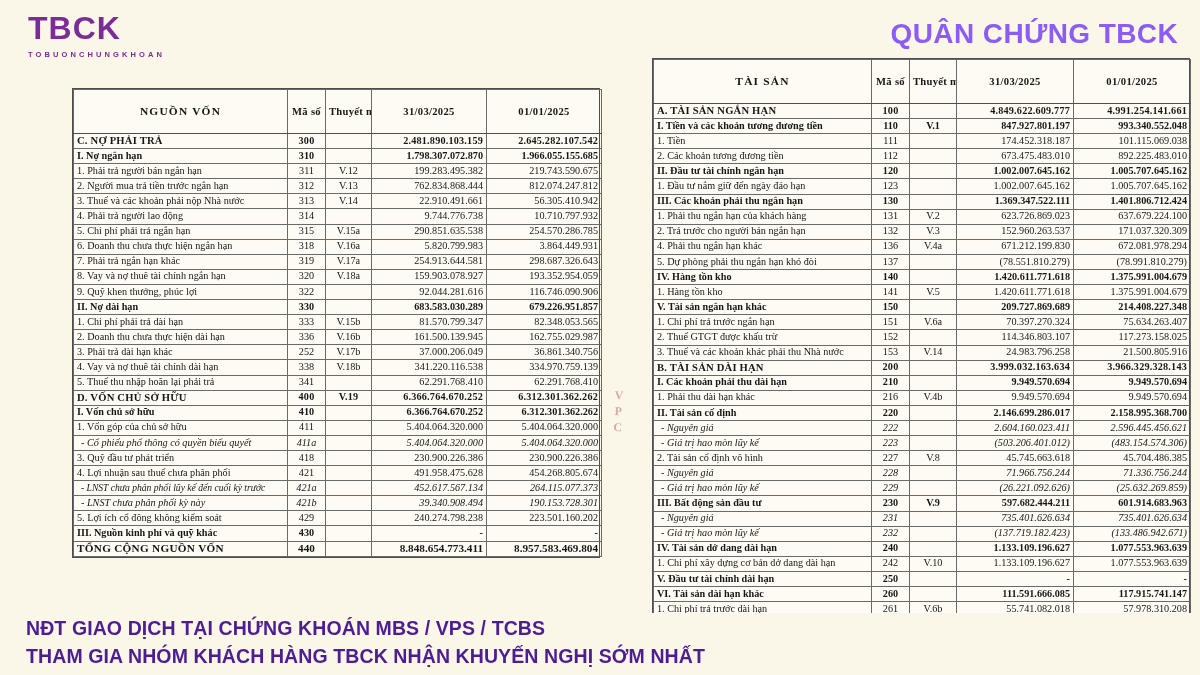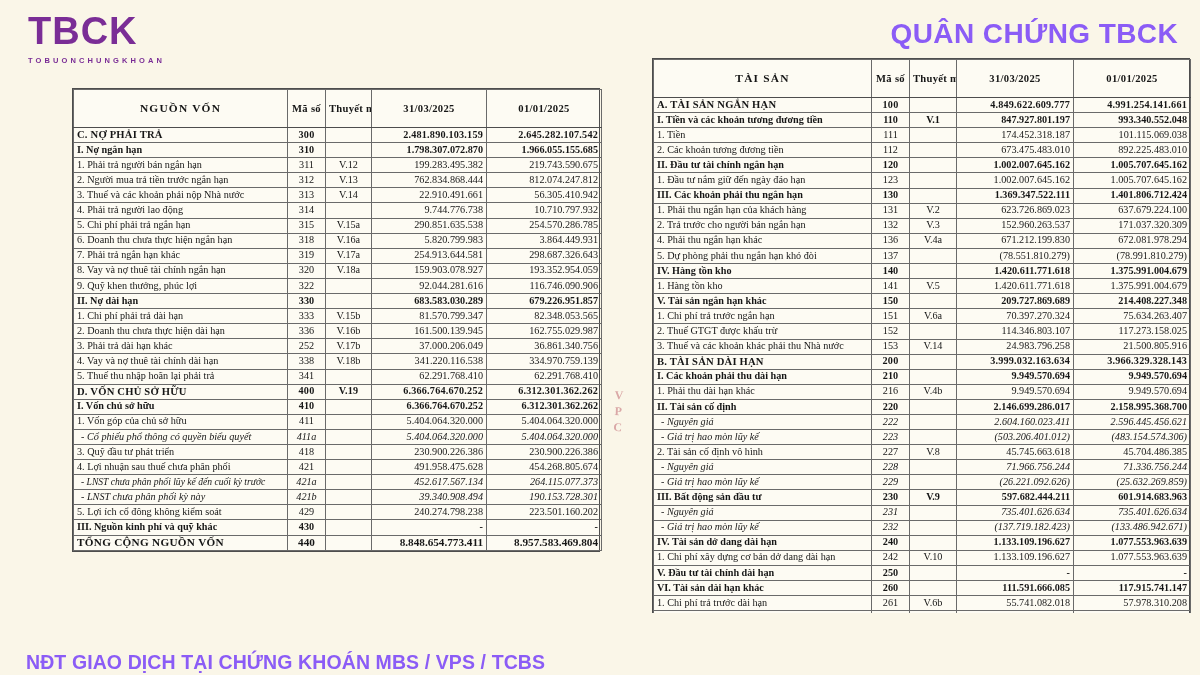--- a/index.html
+++ b/index.html
@@ -18,21 +18,21 @@
   
   #brand-logo {
     position: absolute;
     left: 28px;
     top: 12px;
     width: 180px;
   }
   #brand-logo .logo-word {
     font-family: "Liberation Sans", sans-serif;
     font-weight: bold;
-    font-size: 38px;
+    font-size: 32px;
     letter-spacing: 1px;
     color: #7a2d96;
     line-height: 1;
   }
   #brand-logo .logo-sub {
     font-family: "Liberation Sans", sans-serif;
     font-weight: bold;
     font-size: 7.5px;
     letter-spacing: 3.1px;
     color: #7a2d96;
@@ -58,23 +58,22 @@
     width: 1200px;
     height: 62px;
     background: #faf6e8;
     z-index: 20;
   }
   #footer-banner .line {
     font-family: "Liberation Sans", sans-serif;
     font-weight: bold;
     font-size: 19.5px;
     letter-spacing: 0.1px;
-    color: #8b5cf6;
+    color: #4c1d95;
     margin-left: 26px;
-    margin-top: 34px;
   }
   #footer-banner .line1 { padding-top: 4px; }
   #footer-banner .line2 { padding-top: 5px; }
 
   
   .sheet {
     position: absolute;
     border: 1.6px solid #4d4d4d;
     background: #fdfbf3;
     box-sizing: border-box;
@@ -94,21 +93,21 @@
     line-height: 1.06;
     color: #161616;
     vertical-align: middle;
     white-space: nowrap;
     overflow: hidden;
     box-sizing: border-box;
   }
   table.fin thead th {
     font-weight: bold;
     text-align: center;
-    height: 38px;
+    height: 44px;
     font-size: 10.6px;
     letter-spacing: 0.3px;
     border-bottom: 1.6px solid #4d4d4d;
   }
   table.fin thead th.th-title { font-size: 11.4px; letter-spacing: 1.2px; }
 
   .col-label  { width: 214px; }
   .col-code   { width: 38px;  text-align: center; }
   .col-note   { width: 46px;  text-align: center; }
   .col-val    { width: 115px; text-align: right; }

